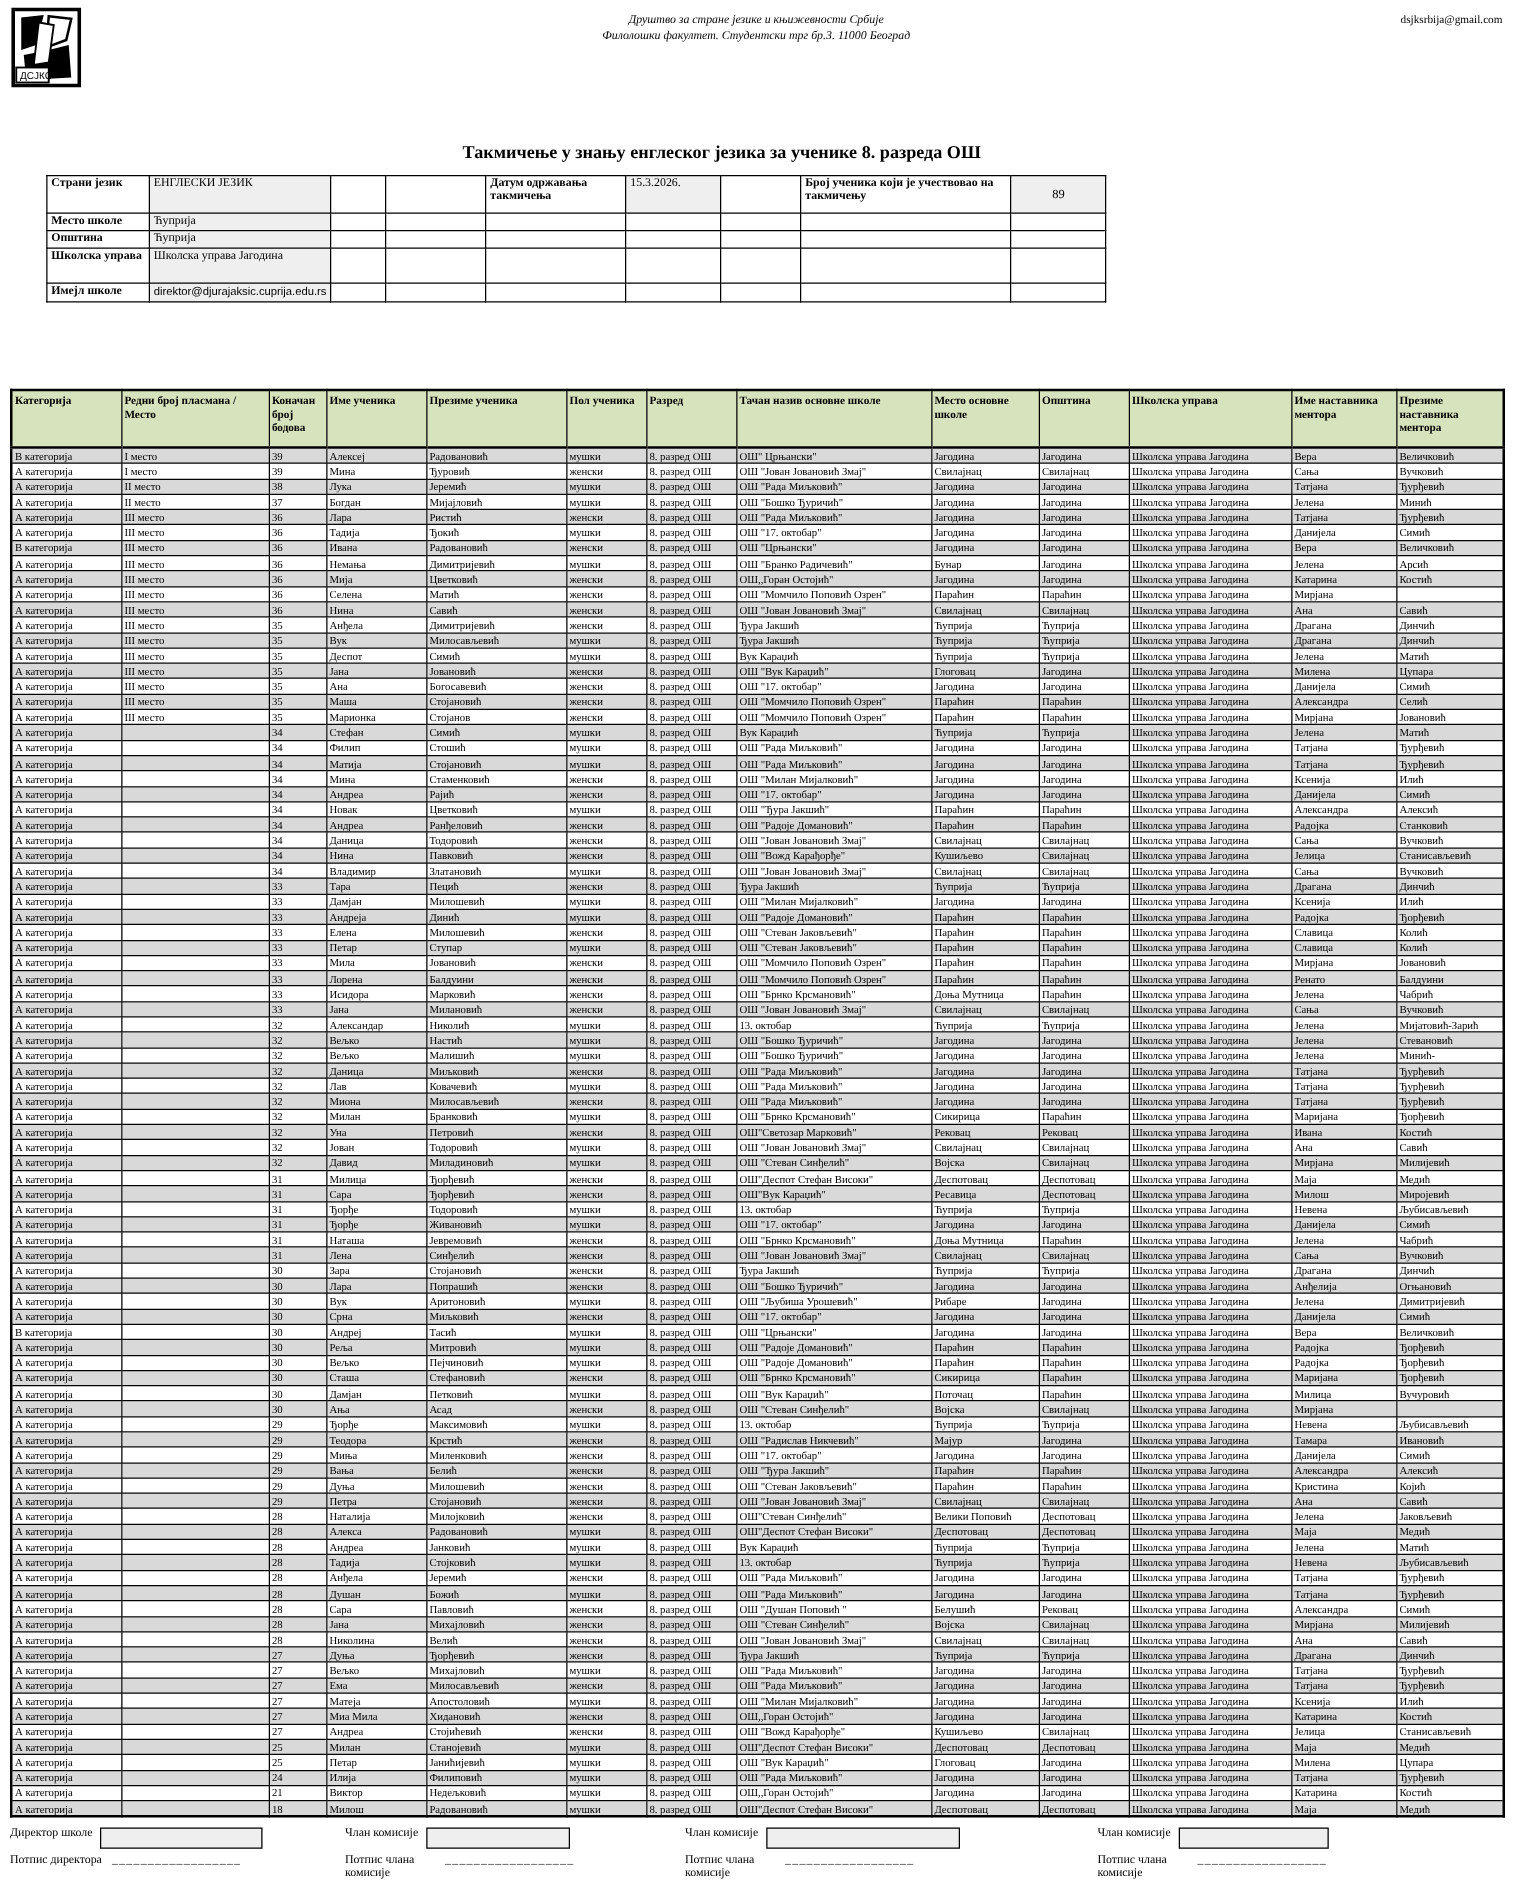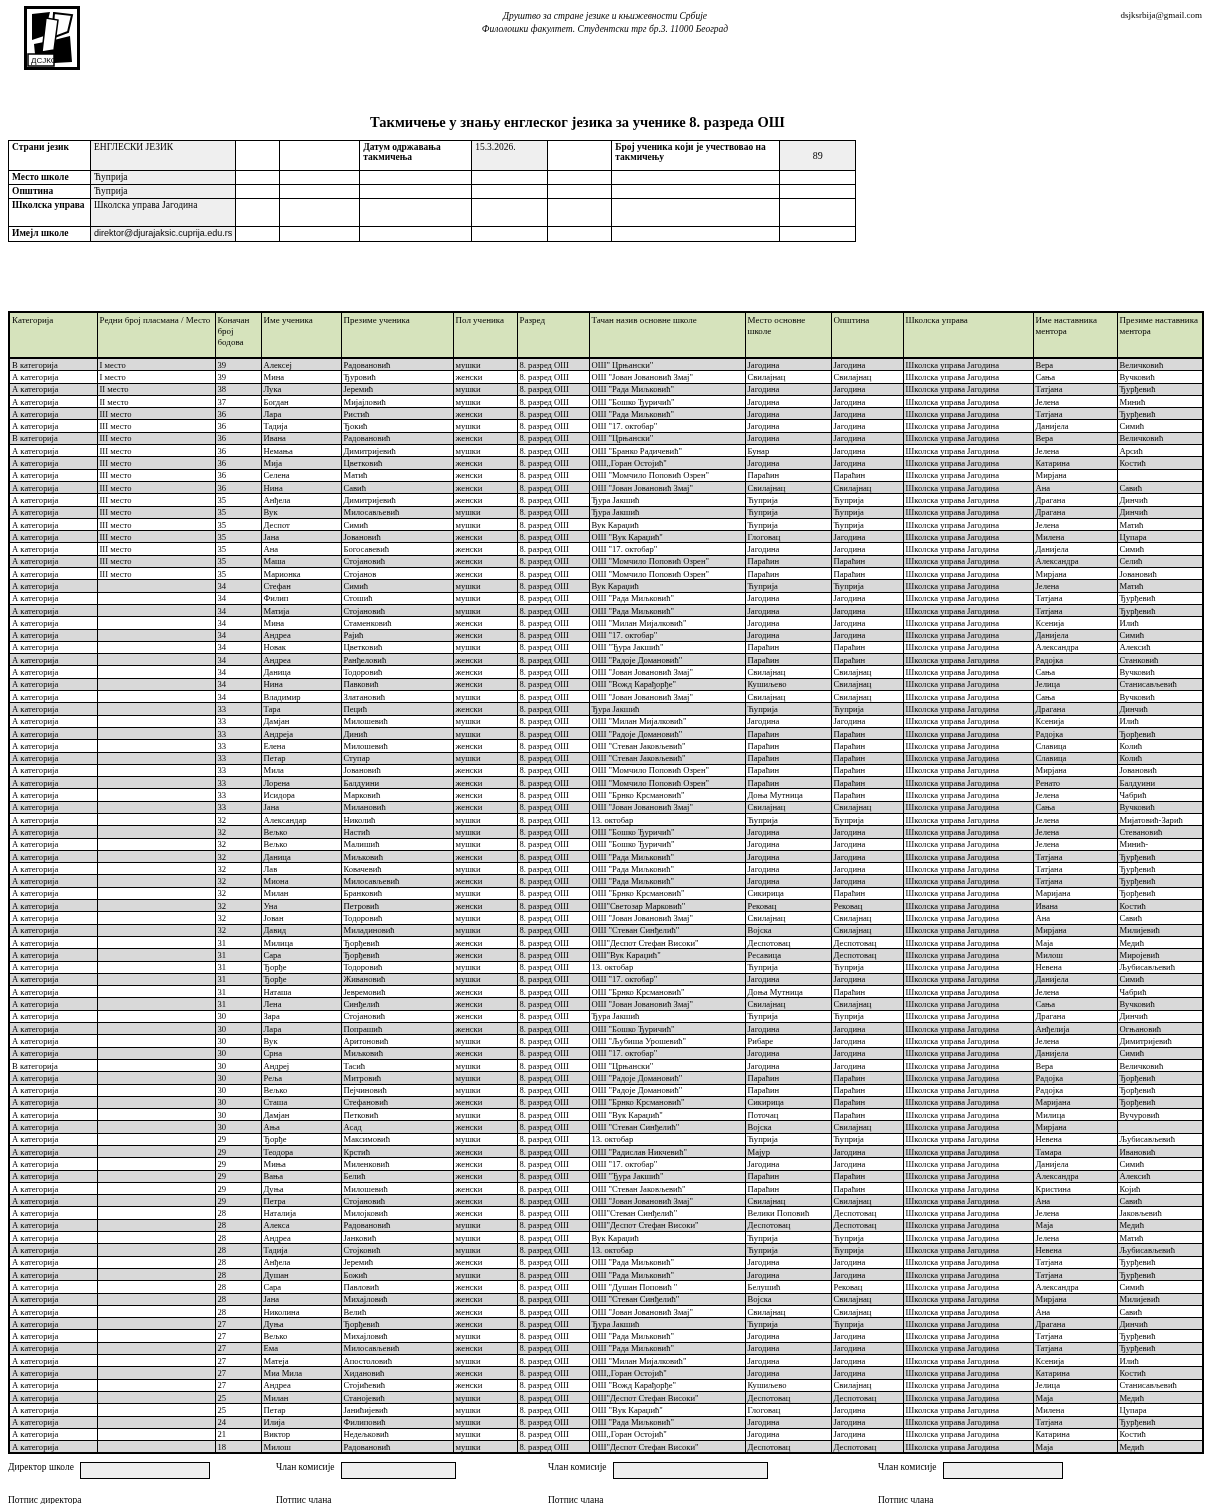--- a/index.html
+++ b/index.html
@@ -3,49 +3,49 @@
 <meta charset="utf-8">
 <style>
   html,body{margin:0;padding:0;}
   body{
     width:1210px;height:1504px;position:relative;background:#fff;
     font-family:"Liberation Serif", serif;color:#000;overflow:hidden;
   }
   
   .org-head{position:absolute;top:10px;left:0;width:100%;text-align:center;font-size:9.5px;line-height:13px;font-style:italic;}
   .email{position:absolute;top:10px;right:8px;font-size:9px;}
-  .logo{position:absolute;top:6px;left:24px;}
+  .logo{position:absolute;top:6px;left:9px;}
   
   .title{position:absolute;top:114px;left:370px;width:840px;text-align:left;font-size:14.5px;font-weight:bold;}
   
   .form-wrap{position:absolute;top:140px;left:8px;}
-  table.form{border-collapse:collapse;table-layout:fixed;}
+  table.form{border-collapse:collapse;table-layout:fixed;margin-left:29px;}
   table.form td{border:1px solid #000;font-size:9.5px;padding:1px 3px;vertical-align:top;overflow:hidden;}
   table.form td.lbl{font-weight:bold;background:#fff;}
   table.form td.val{background:#efefef;}
   table.form td.num{background:#efefef;text-align:center;vertical-align:middle;font-size:10px;}
   table.form tr.sep td{border-top:2px solid #000;}
   table.form td.sans{font-family:"Liberation Sans", sans-serif;font-size:9px;}
   
   .main-wrap{position:absolute;top:311px;left:8px;}
   table.main{border-collapse:collapse;table-layout:fixed;border:2px solid #000;}
   table.main th{
     background:#d6e3bc;border:1px solid #000;border-bottom:2px solid #000;
-    font-size:9px;line-height:11px;text-align:left;vertical-align:top;padding:2px 2px;height:40px;font-weight:normal;margin-top:40px;
+    font-size:9px;line-height:11px;text-align:left;vertical-align:top;padding:2px 2px;height:40px;font-weight:bold;margin-top:40px;
   }
   table.main td{
     border:1px solid #000;font-size:8.6px;line-height:10px;height:11.3px;
     padding:0 2px;white-space:nowrap;overflow:hidden;vertical-align:middle;
   }
   table.main tbody tr:nth-child(odd){background:#d9d9d9;}
   table.main tbody tr:nth-child(even){background:#ffffff;}
   
   .sig-row{position:absolute;top:1462px;left:8px;width:1196px;display:flex;}
   .sig-group{display:flex;flex-wrap:wrap;align-content:flex-start;}
-  .sig-group .top,.sig-group .bottom{display:flex;width:100%;align-items:flex-start;margin-bottom:16px;}
+  .sig-group .top,.sig-group .bottom{display:flex;width:100%;align-items:flex-start;margin-bottom:4px;}
   .sig-label{font-size:9.5px;line-height:11px;}
   .sig-box{display:inline-block;height:15px;background:#efefef;border:1px solid #000;margin-left:6px;}
   .sig-line{font-size:9.5px;letter-spacing:1px;margin-left:8px;}
   .g1{width:268px;} .g2{width:272px;} .g3{width:330px;} .g4{width:300px;}
   .g1 .sig-box{width:128px;} .g2 .sig-box{width:113px;} .g3 .sig-box{width:153px;} .g4 .sig-box{width:118px;}
   .narrow-label{width:72px;display:inline-block;}
 </style>
 </head>
 <body>
 

